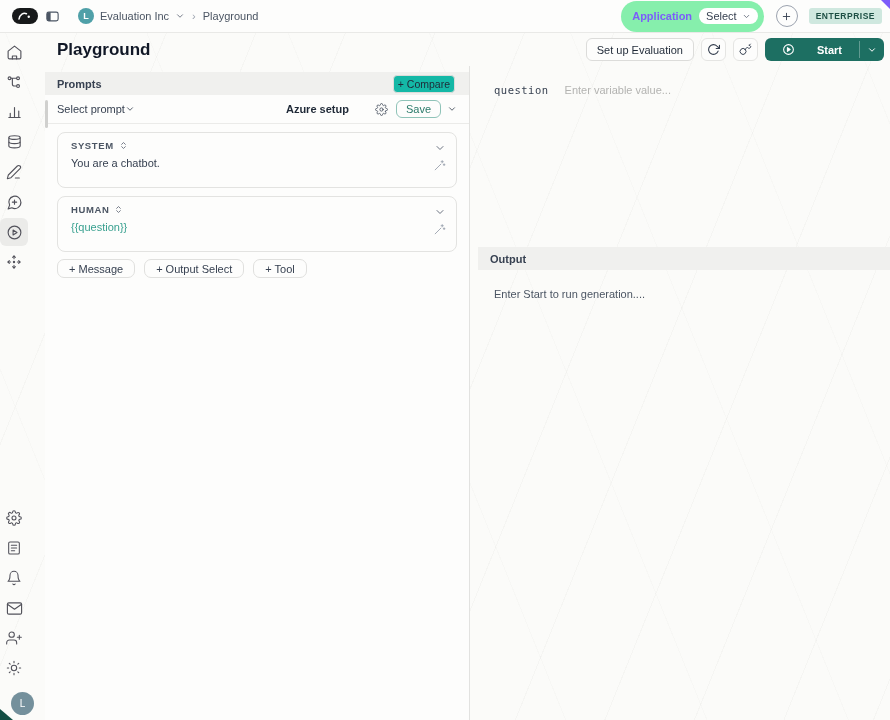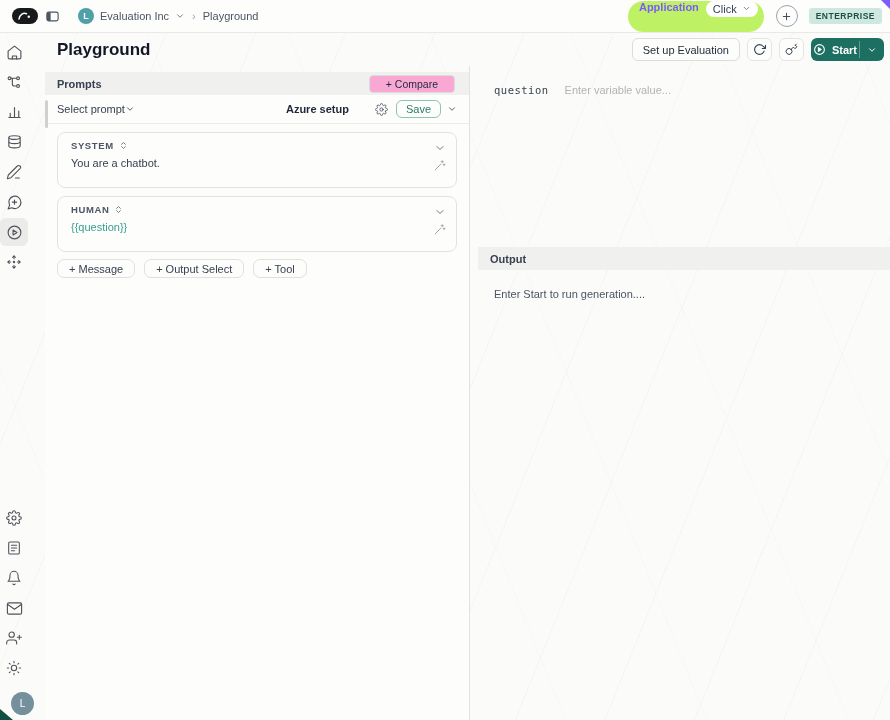--- a/index.html
+++ b/index.html
@@ -25,42 +25,42 @@
   .logo svg { position:absolute; top:2px; left:4px; }
   .panel-toggle { color:#4b5563; margin-right:18px; display:flex; }
   .breadcrumb { display:flex; align-items:center; gap:6px; }
   .crumb-avatar { width:16px; height:16px; border-radius:50%; background:#4fa0a8; color:#fff;
     font-size:9px; font-weight:700; display:flex; align-items:center; justify-content:center; }
   .crumb-org { color:#4b5563; }
   .crumb-sep { color:#9ca3af; font-size:11px; padding:0 1px; }
   .crumb-page { color:#4b5563; }
   .muted-ico { color:#6b7280; display:flex; }
 
-  .app-pill { display:flex; align-items:flex-start; background:#bef264; border-radius:999px; height:31px;
+  .app-pill { display:flex; align-items:center; background:#86efac; border-radius:999px; height:31px;
     padding:0 6px 0 11px; gap:7px; }
   .app-pill-label { color:#7c5cfa; font-weight:600; }
   .app-select { background:#fff; border-radius:999px; height:16px; display:flex; align-items:center;
     gap:5px; padding:0 7px; color:#374151; }
   .plus-circle { width:22px; height:22px; border:1px solid #9ca3af; border-radius:50%; margin-left:12px;
     display:flex; align-items:center; justify-content:center; color:#374151; background:#fdfdfc; }
   .enterprise-badge { margin-left:11px; background:#cfe8df; color:#1d4f44; font-size:8.5px; font-weight:700;
     letter-spacing:.5px; padding:3px 7px; border-radius:3px; }
 
   
   .header-row { position:absolute; top:33px; left:0; width:890px; height:33px; display:flex;
     align-items:center; justify-content:space-between; padding:0 6px 0 57px; z-index:4; }
   .page-title { font-size:17px; font-weight:600; color:#111827; }
   .header-actions { display:flex; align-items:center; gap:7px;margin-left:16px; }
   .btn-outline { background:#fdfdfc; border:1px solid #dcdcda; border-radius:6px; height:23px;
     padding:0 10px; color:#1f2937; display:flex; align-items:center; }
   .icon-btn { background:#fdfdfc; border:1px solid #e5e5e3; border-radius:6px; width:25px; height:23px;
     display:flex; align-items:center; justify-content:center; color:#374151; }
   .start-btn { display:flex; align-items:stretch; height:23px; border-radius:6px; overflow:hidden;
     background:#1d6f62; color:#fff; }
-  .start-main { display:flex; align-items:center; gap:6px; padding:0 2px; font-weight:600; color:#fff; }
+  .start-main { display:flex; align-items:center; gap:22px; padding:0 17px; font-weight:600; color:#fff; }
   .start-sep { width:1px; background:rgba(255,255,255,.3); margin:3px 0; }
   .start-caret { display:flex; align-items:center; padding:0 7px; color:#fff; }
 
   
   .sidebar { position:absolute; top:33px; left:0; width:45px; bottom:0; z-index:3; }
   .nav-group { position:absolute; left:0; right:0; }
   .nav-top { top:4px; } .nav-bottom { top:470px; }
   .nav-item { height:30px; display:flex; align-items:center; justify-content:center; color:#52525b; }
   .nav-item .hold { width:28px; height:28px; display:flex; align-items:center; justify-content:center; border-radius:6px; }
   .nav-item.active .hold { background:#ebebe9; }
@@ -69,22 +69,22 @@
 
   
   .left-panel { position:absolute; top:66px; left:45px; width:425px; bottom:0;
     border-right:1px solid #e2e2e0; display:flex; flex-direction:column; z-index:2; }
   .right-panel { position:absolute; top:66px; left:478px; width:412px; bottom:0;
     display:flex; flex-direction:column; z-index:2; }
   .strip-spacer { height:6px; }
   .panel-strip { height:23px; background:#f0f0ee; display:flex; align-items:center;
     justify-content:space-between; padding:0 14px 0 12px; }
   .panel-strip .strip-title { font-weight:600; color:#374151; }
-  .compare-btn { background:#f9a8d4; border:1px solid #dcdcda; border-radius:4px; height:18px;
-    padding:0 16px; font-size:10.5px; color:#1f2937; display:flex; align-items:center;margin-left:33px; }
+  .compare-btn { background:#14b8a6; border:1px solid #dcdcda; border-radius:4px; height:18px;
+    padding:0 4px; font-size:10.5px; color:#1f2937; display:flex; align-items:center;margin-left:33px; }
 
   .left-body { flex:1; background:#fdfdfc; display:flex; flex-direction:column; }
   .toolbar { height:29px; border-bottom:1px solid #ebebe9; display:flex; align-items:center; padding:0 12px; }
   .select-prompt { display:flex; align-items:center; color:#374151; }
   .toolbar .spacer { flex:1; }
   .azure-setup { font-weight:600; color:#1f2937; margin-right:26px; }
   .gear-btn { display:flex; color:#4b5563; margin-right:8px; }
   .save-btn { border:1px solid #8fc3b8; color:#2a7a6a; background:#fdfdfc; border-radius:6px;
     padding:2px 9px; }
   .save-caret { display:flex; color:#4b5563; margin-left:6px; }
@@ -148,21 +148,21 @@
           </svg>
       </button>
       <span class="crumb-sep">›</span>
       <span class="crumb-page">Playground</span>
     </div>
   </div>
   <div class="topbar-right">
     <div class="app-pill">
       <span class="app-pill-label">Application</span>
       <span class="app-select">
-        <span>Click</span>
+        <span>Select</span>
         <svg width="9" height="9" viewBox="0 0 24 24" fill="none" stroke="#6b7280" stroke-width="2.4" stroke-linecap="round">
             <path d="M6 9l6 6 6-6"></path>
           </svg>
       </span>
     </div>
     <button class="plus-circle">
       <svg width="11" height="11" viewBox="0 0 24 24" fill="none" stroke="currentColor" stroke-width="2" stroke-linecap="round">
           <path d="M12 5v14M5 12h14"></path>
         </svg>
     </button>

